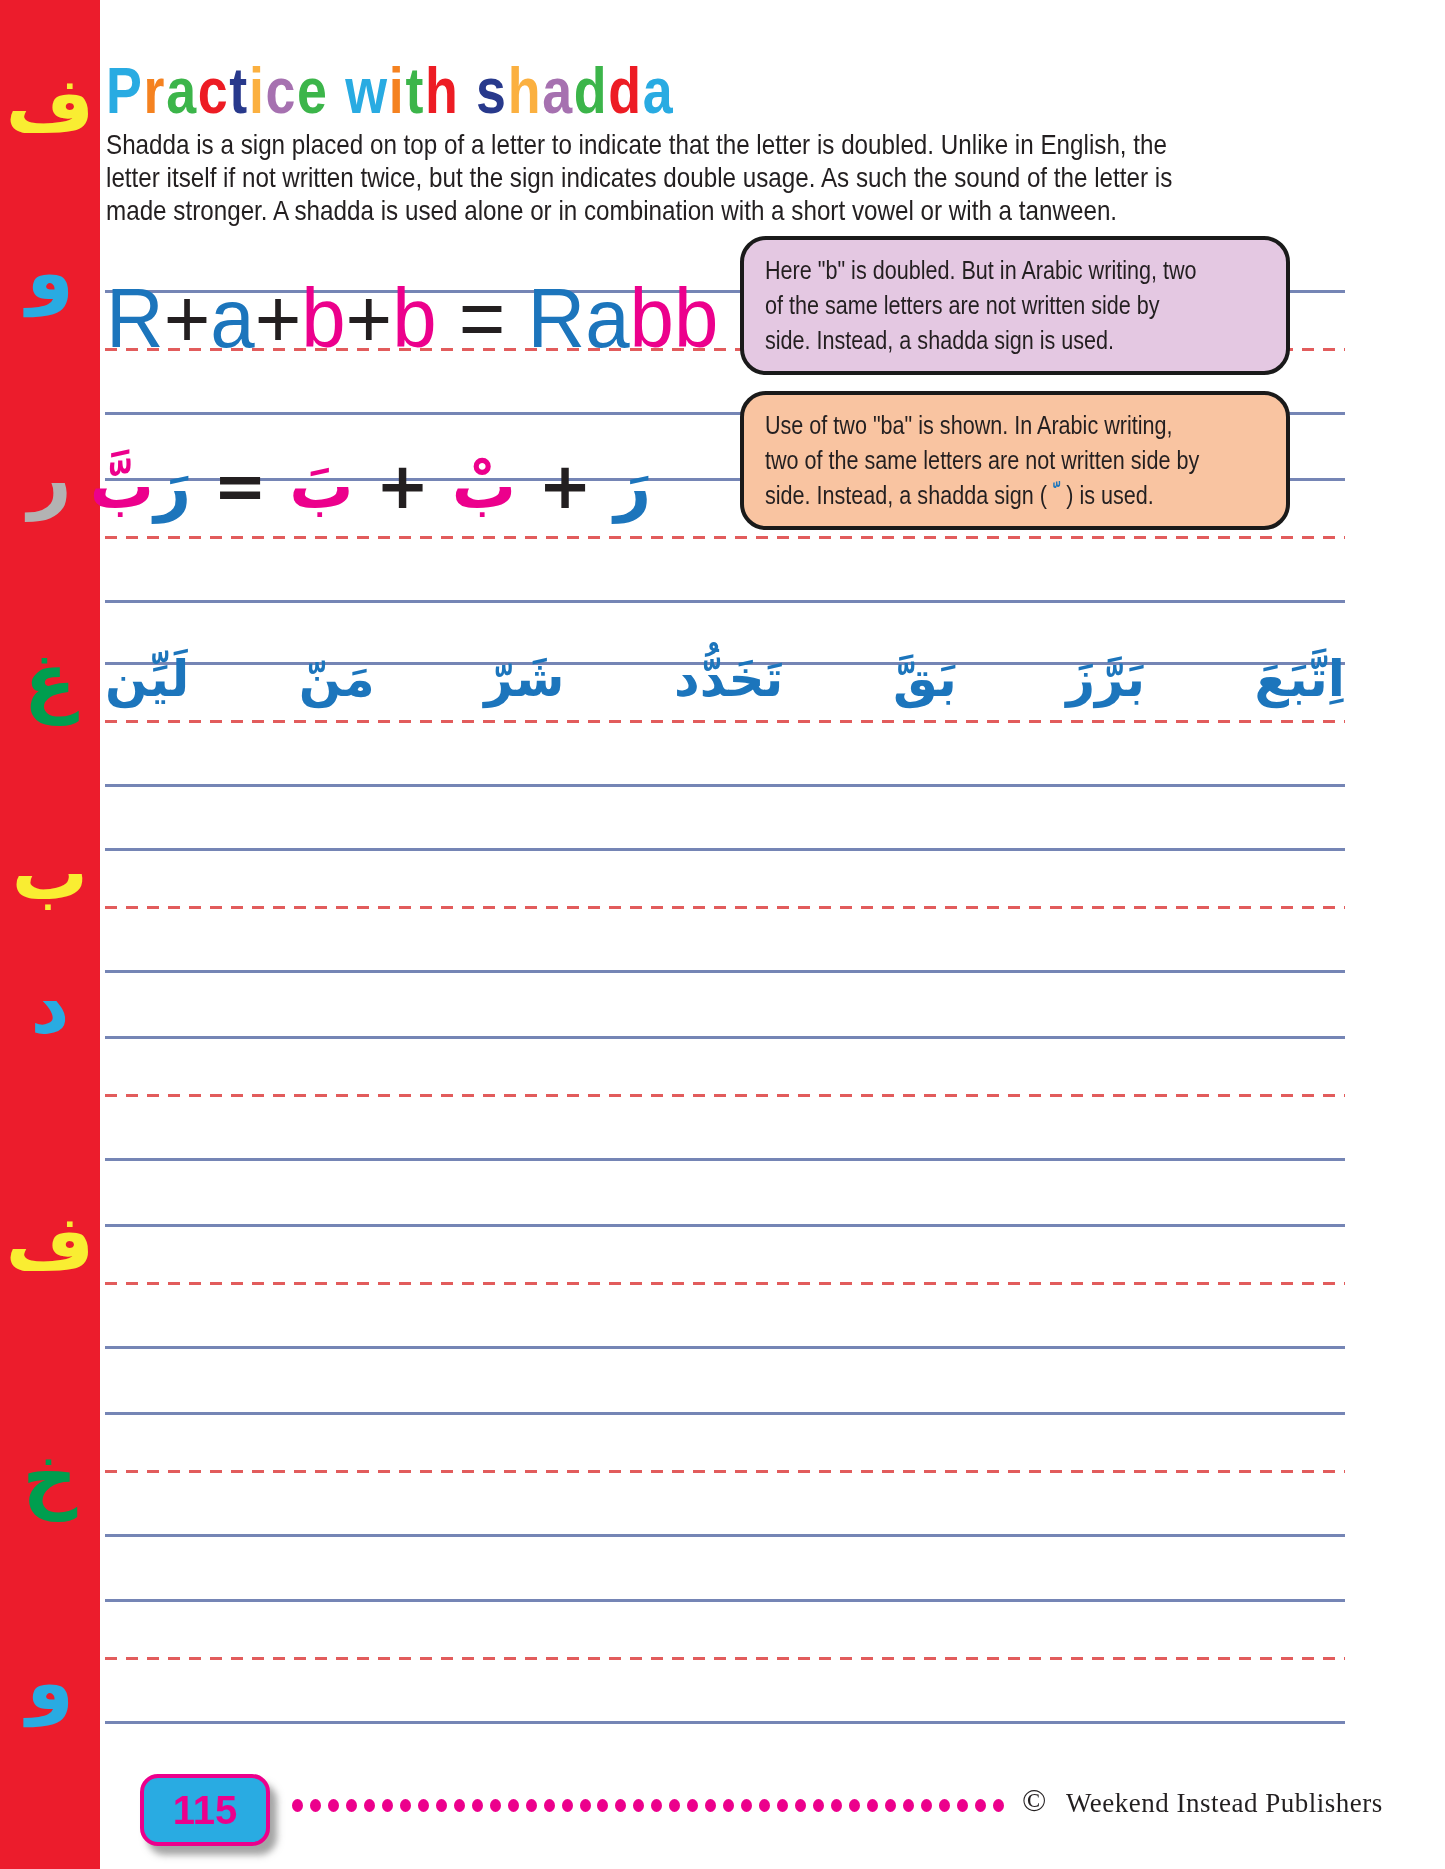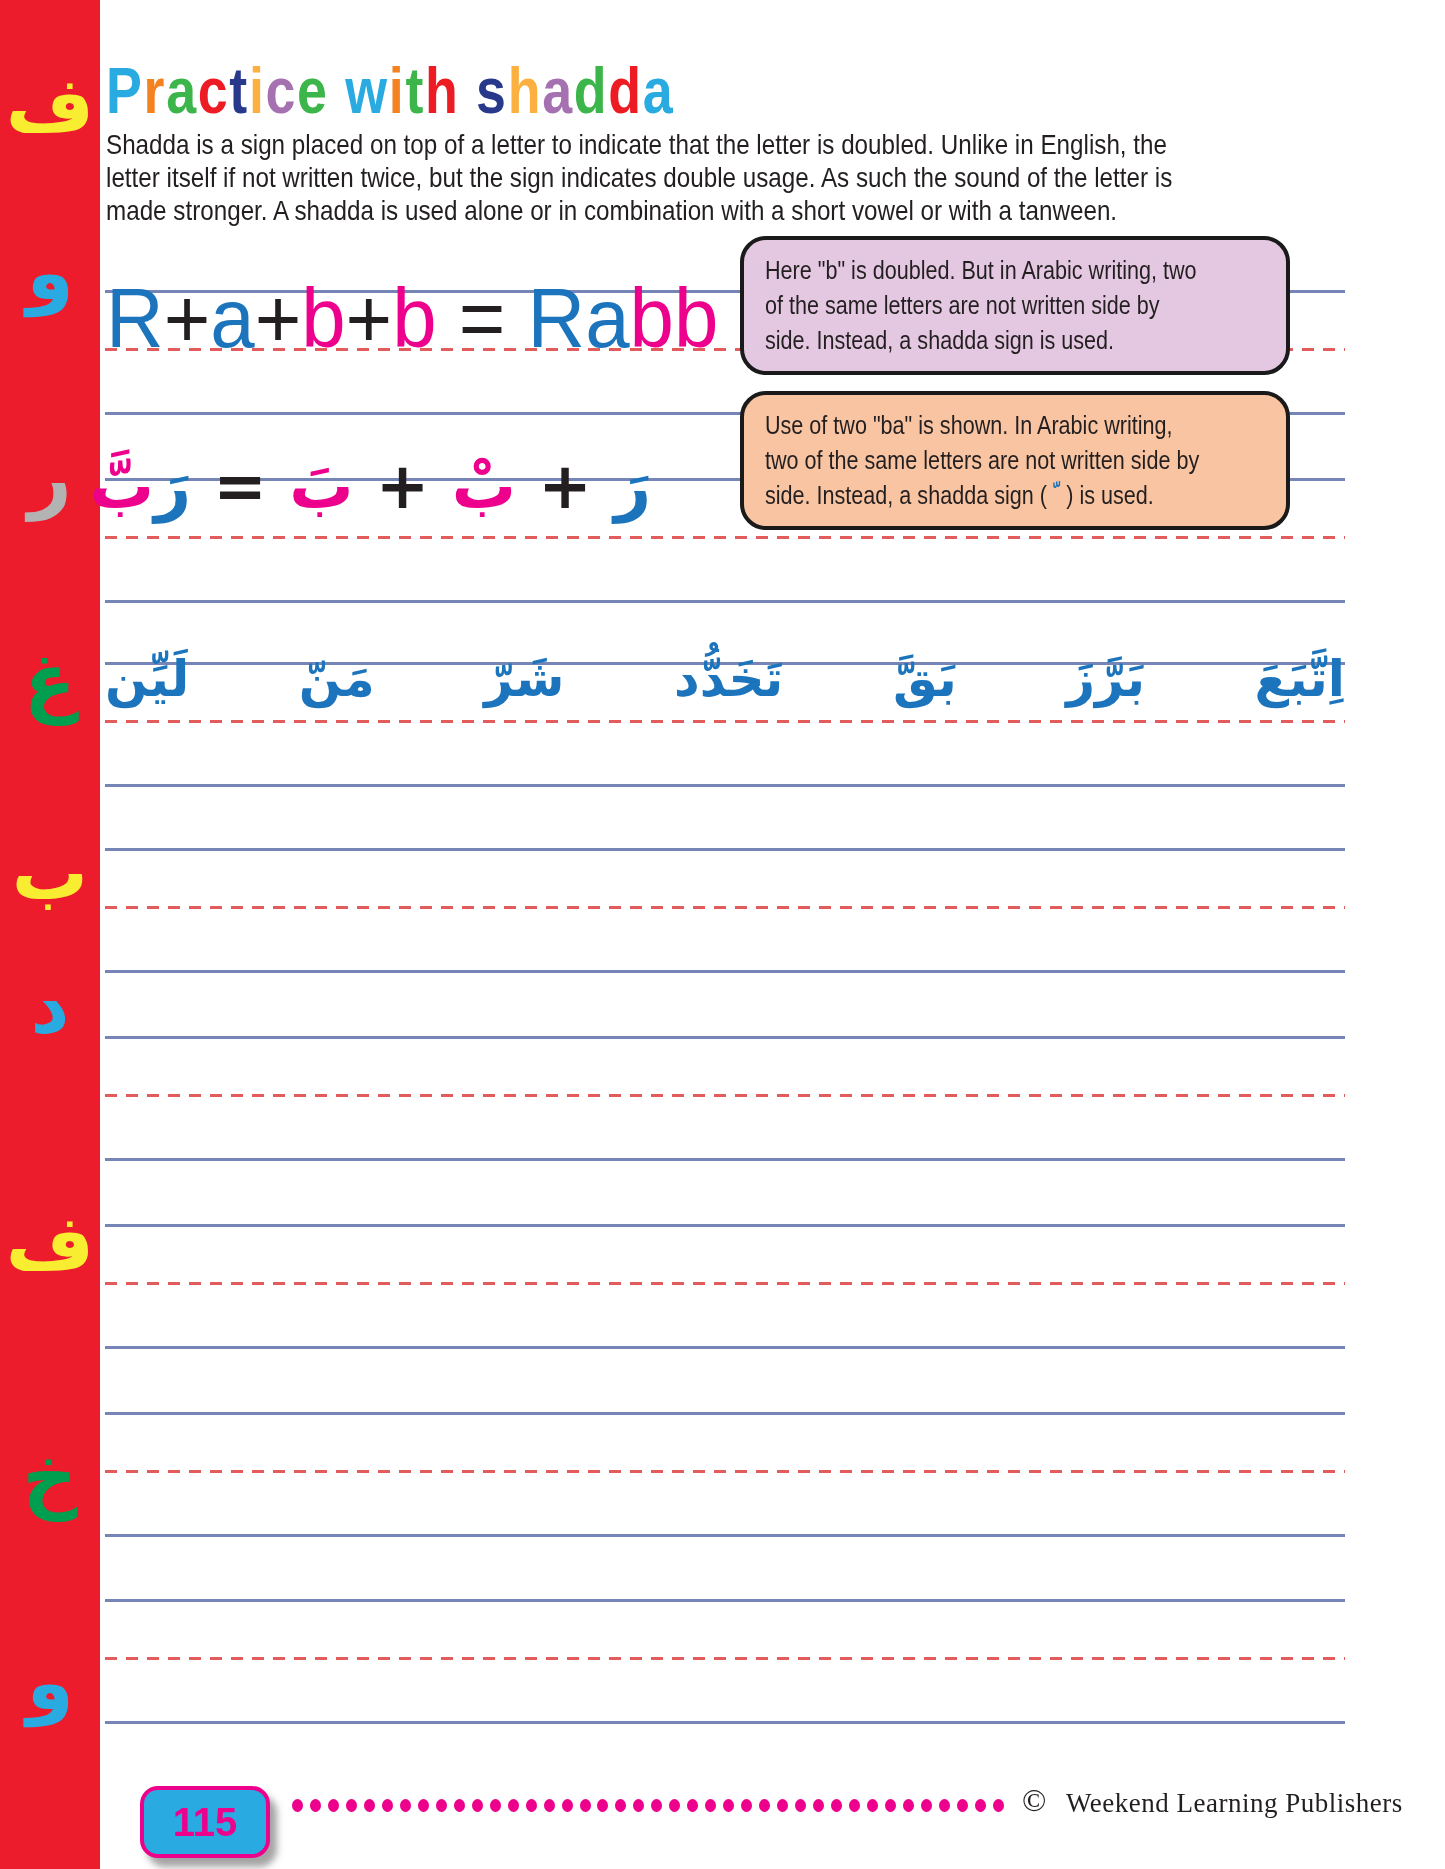--- a/index.html
+++ b/index.html
@@ -33,21 +33,21 @@
         white-space:nowrap;}
   
   .words{position:absolute;left:105px;top:634px;width:1240px;display:flex;
         justify-content:space-between;align-items:flex-start;
         font-family:"DejaVu Sans",sans-serif;font-weight:bold;font-size:50px;line-height:90px;
         color:#1c75bc;}
   
   .badge{position:absolute;left:140px;top:1774px;width:122px;height:64px;background:#29abe2;
         border:4px solid #ec008c;border-radius:18px;box-shadow:7px 9px 7px rgba(90,90,90,.55);
         display:flex;align-items:center;justify-content:center;
-        color:#ec008c;font-size:40px;font-weight:bold;margin-top:12px;}
+        color:#ec008c;font-size:40px;font-weight:bold;}
   .dots{position:absolute;left:292px;top:1799px;width:712px;display:flex;justify-content:space-between;}
   .dot{width:11px;height:13px;border-radius:50%;background:#ec008c;}
   .copyright{position:absolute;left:1022px;top:1782px;font-family:"Liberation Serif",serif;
         font-size:32px;}
   .publisher{position:absolute;left:1066px;top:1788px;font-family:"Liberation Serif",serif;
         font-size:27px;letter-spacing:.5px;}
   [data-interactable]{cursor:default;}
 </style>
 </head>
 <body>
@@ -168,15 +168,15 @@
       <div class="dot" data-interactable="false"></div>
       <div class="dot" data-interactable="false"></div>
       <div class="dot" data-interactable="false"></div>
       <div class="dot" data-interactable="false"></div>
       <div class="dot" data-interactable="false"></div>
       <div class="dot" data-interactable="false"></div>
       <div class="dot" data-interactable="false"></div>
     </div>
 
   <div class="copyright" data-interactable="false">©</div>
-  <div class="publisher" data-interactable="false">Weekend Learning Publishers</div>
+  <div class="publisher" data-interactable="false">Weekend Instead Publishers</div>
 
 </div>
 
 </body></html>

